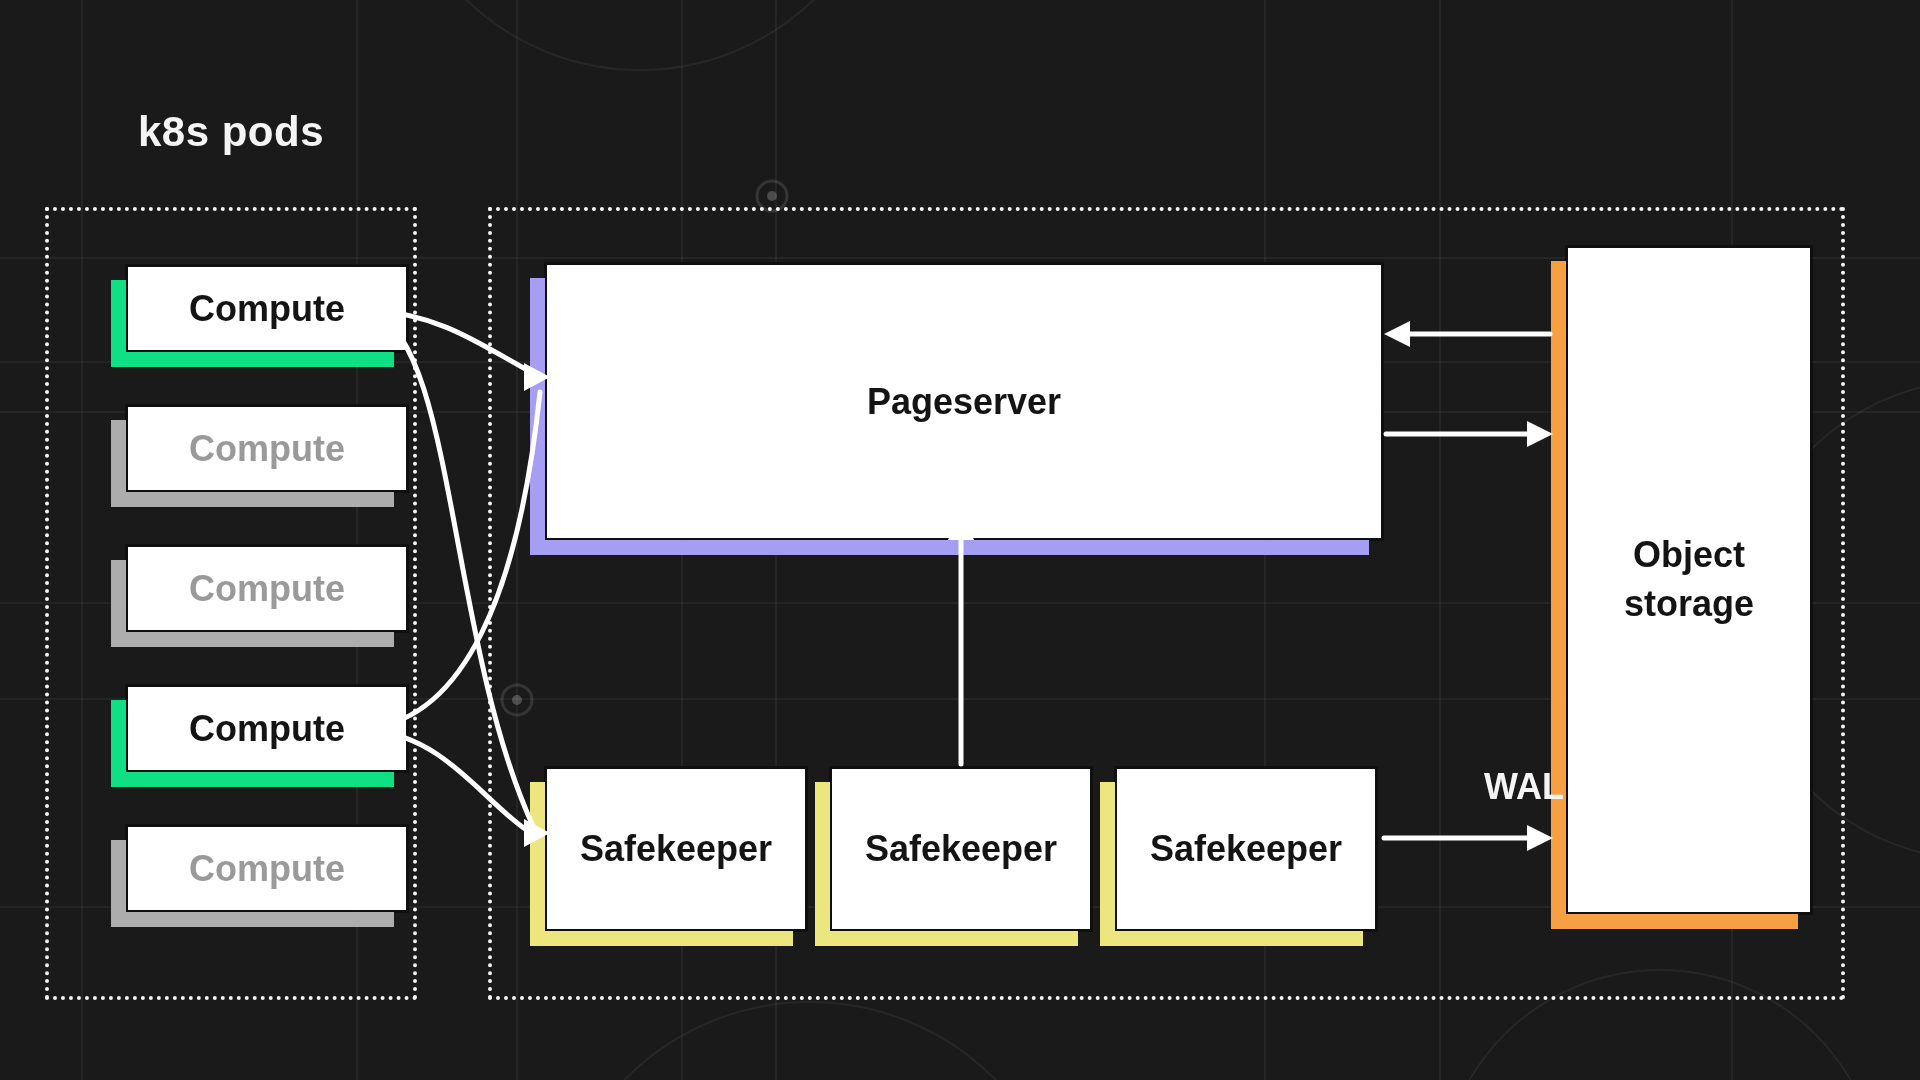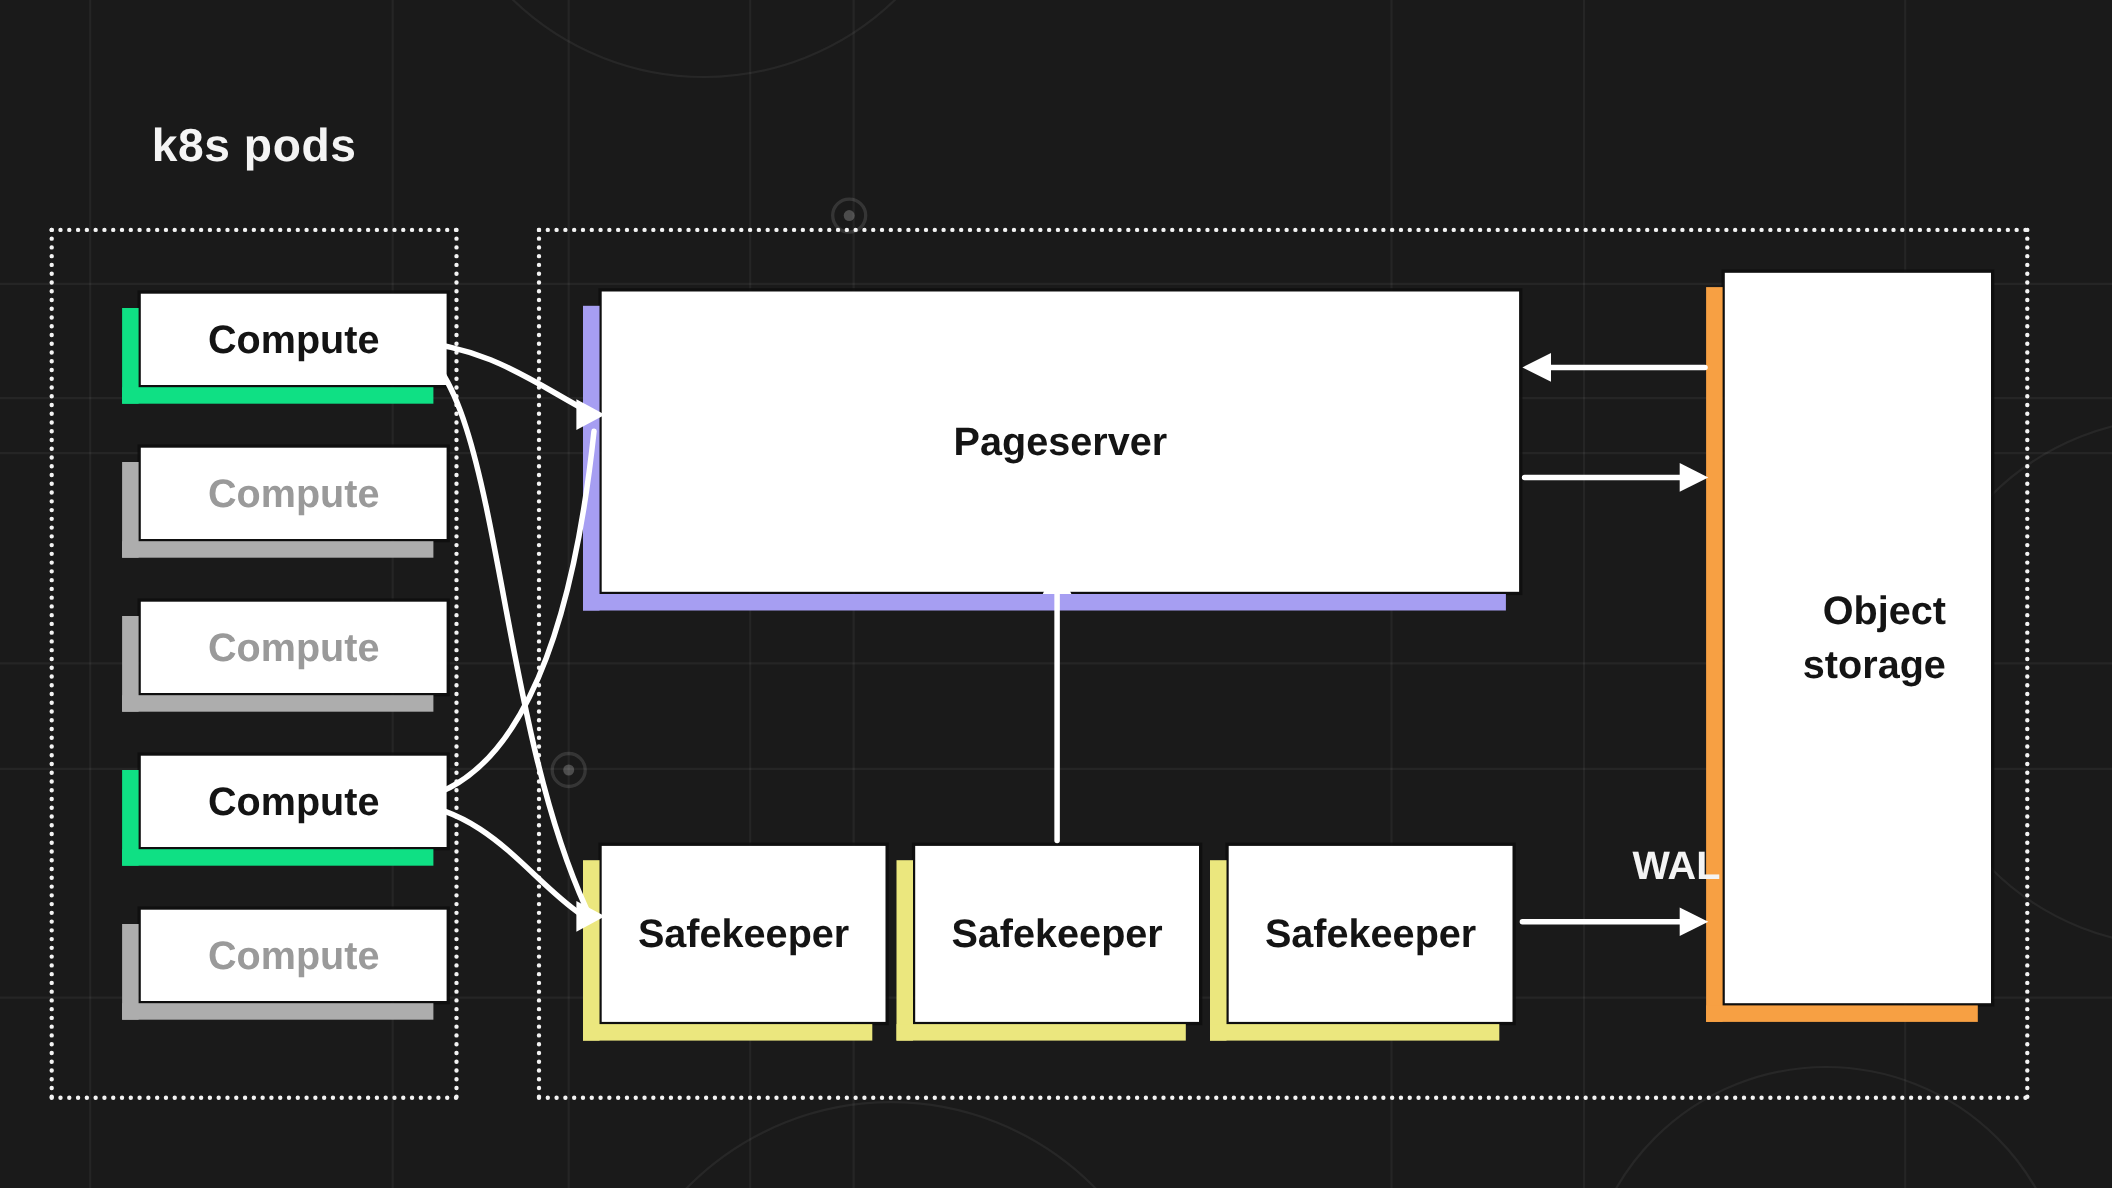--- a/index.html
+++ b/index.html
@@ -45,21 +45,21 @@
   .compute  { left:92px; width:278px; height:83px;margin-left:36px; }
   .c1 { top:267px; } .c2 { top:407px; } .c3 { top:547px; }
   .c4 { top:687px; } .c5 { top:827px; }
   .active   { --ac: var(--active-green, #0fe084); }
   .inactive { --ac: var(--inactive-gray, #adadad); color:var(--inactive-text,#9a9a9a); }
 
   .pageserver { left:547px; top:265px; width:834px; height:273px; --ac: var(--pageserver-purple,#a69ef2); }
   .safekeeper { top:769px; width:258px; height:160px; --ac: var(--safekeeper-yellow,#ebe77e); }
   .sk1 { left:547px; } .sk2 { left:832px; } .sk3 { left:1117px; }
   .object-storage { left:1568px; top:248px; width:242px; height:664px; --ac: var(--object-storage-orange,#f7a043); }
-  .os-label { width:160px; text-align:right; line-height:1.35; }
+  .os-label { width:160px; text-align:center; line-height:1.35; }
 
   
   .edge-label { position:absolute; color:var(--text-white,#f4f4f4); font-size:36px; font-weight:bold; }
   .lbl-wal-stream { left:984px;  top:618px; }
   .lbl-wal        { left:1484px; top:766px; }
 </style>
 </head>
 <body>
 
 <div class="stage">

